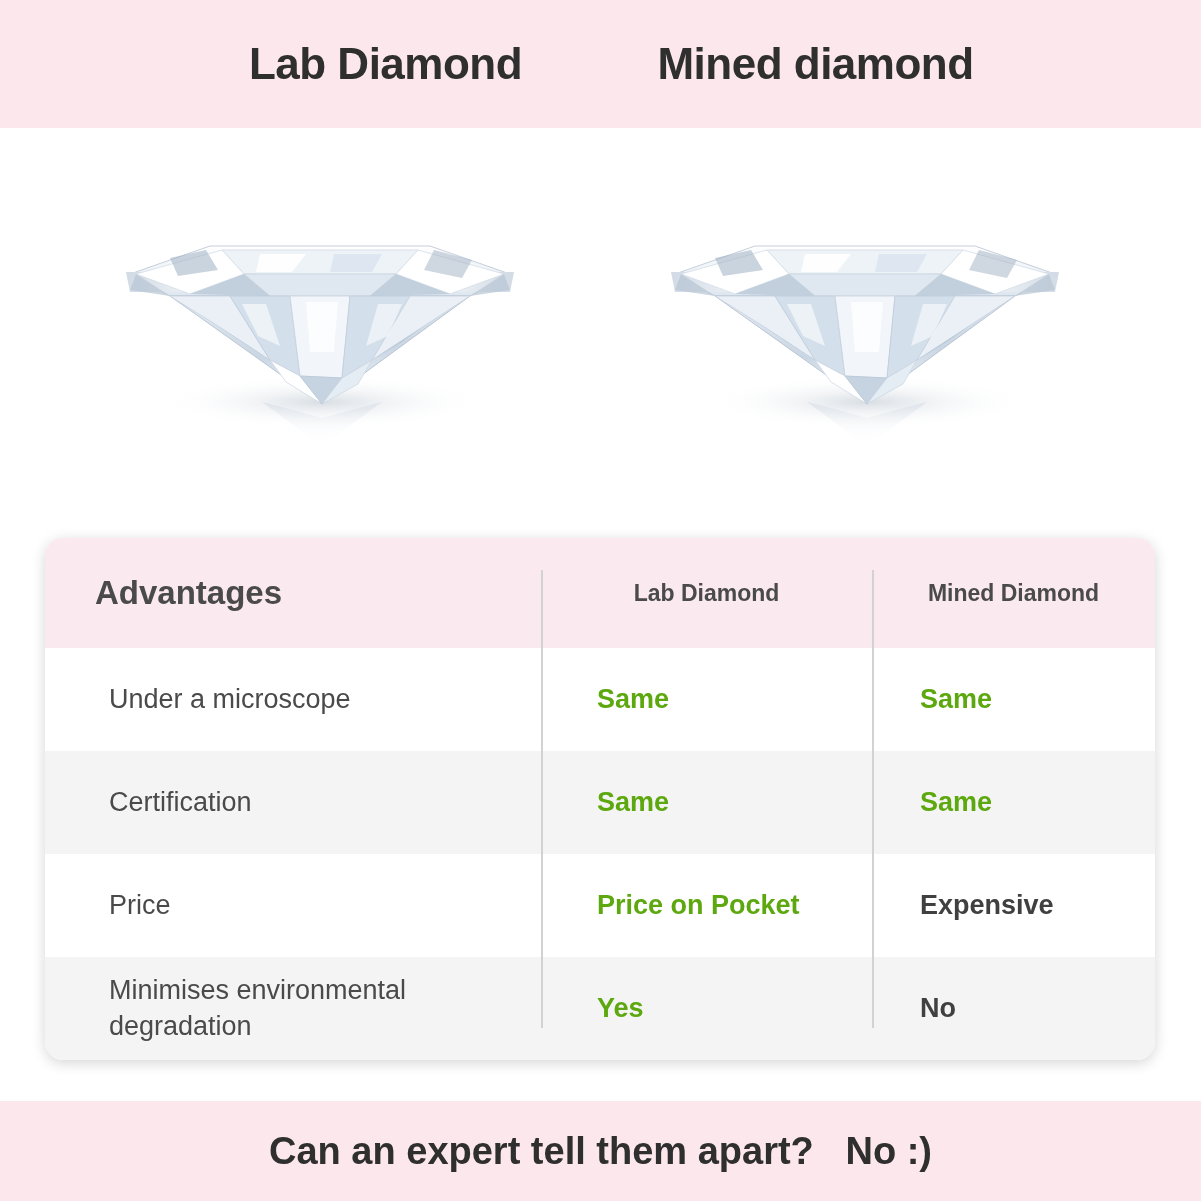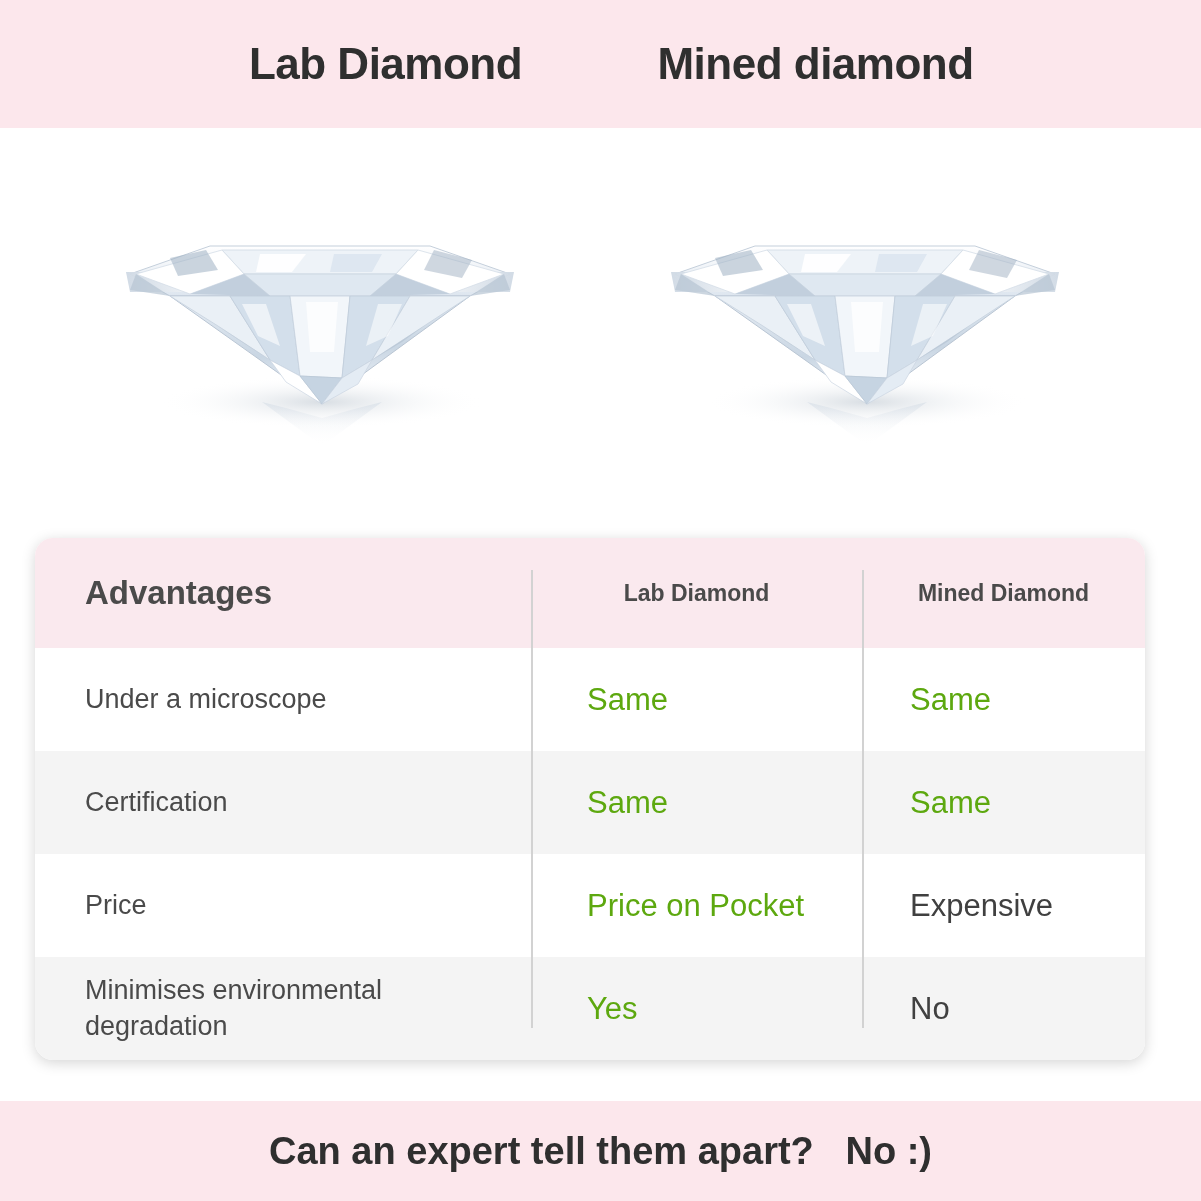--- a/index.html
+++ b/index.html
@@ -43,55 +43,55 @@
     position:absolute; left:0; top:128px; width:1201px; height:400px;
     background:#ffffff;
   }
   .gem-slot { position:absolute; top:18px; width:420px; height:330px; }
   .gem-slot.a { left:110px; }
   .gem-slot.b { left:655px; }
   .gem-svg { width:100%; height:100%; display:block; }
 
   
   .table-card {
-    position:absolute; left:35px; top:538px; width:1110px; height:522px;
+    position:absolute; left:45px; top:538px; width:1110px; height:522px;
     background:#ffffff; border-radius:18px;
     box-shadow:0 3px 14px rgba(0,0,0,0.17);
     overflow:hidden;
   }
   .row {
     display:flex; align-items:center; width:100%;
     position:relative;
   }
   .row.head {
     height:110px; background:#fae9ee;
   }
   .row.body { height:103px; }
   .row.body.alt { background:#f4f4f4; }
   .row.body.white { background:#ffffff; }
   .row.tall { height:103px; }
 
-  .c-feature { width:496px; padding-left:50px; }
+  .c-feature { width:496px; padding-left:64px; }
   .c-lab     { width:331px; padding-left:56px; }
   .c-mined   { width:283px; padding-left:48px; }
 
   .head .c-feature {
     font-size:33px; font-weight:bold; color:#4a4a4a; padding-left:50px;
   }
   .head .c-lab, .head .c-mined {
     font-size:23px; font-weight:bold; color:#4a4a4a;
     text-align:center; padding-left:0;
   }
   .head .c-lab { width:331px; }
   .head .c-mined { width:283px; }
 
   .feature-text {
     font-size:27px; color:#4a4a4a; line-height:1.32;
   }
-  .val { font-size:31px; font-weight:normal; }
+  .val { font-size:27px; font-weight:bold; }
   .val.green { color:#5da80f; }
   .val.red   { color:#404040; }
 
   
   .divider {
     position:absolute; top:32px; width:2px; height:458px;
     background:#d2d2d2; z-index:3;
   }
   .divider.d1 { left:496px; }
   .divider.d2 { left:827px; }

